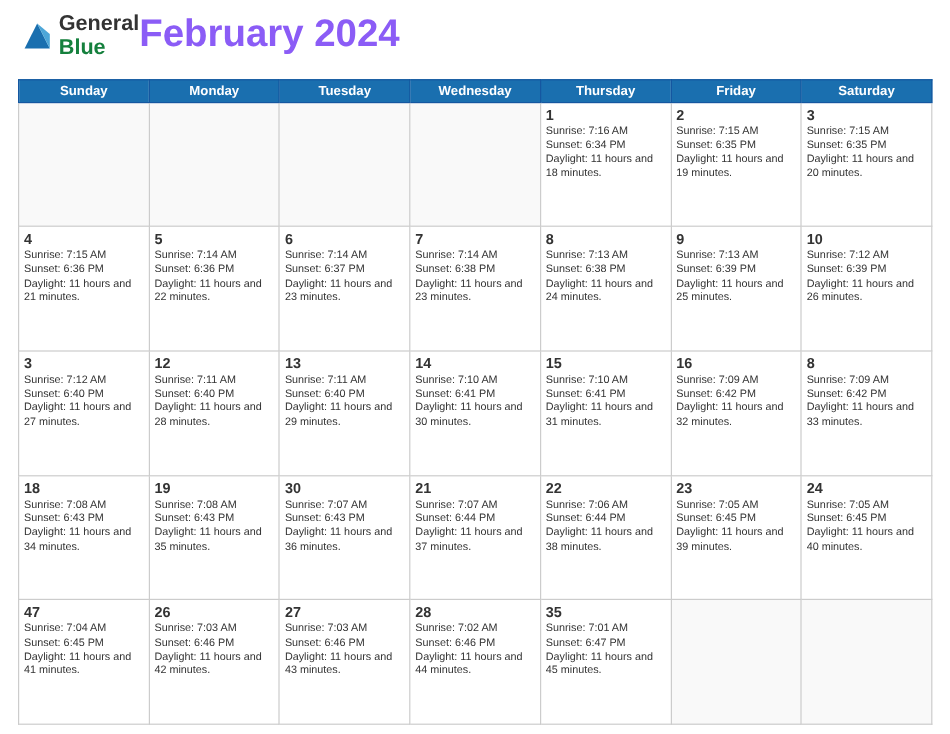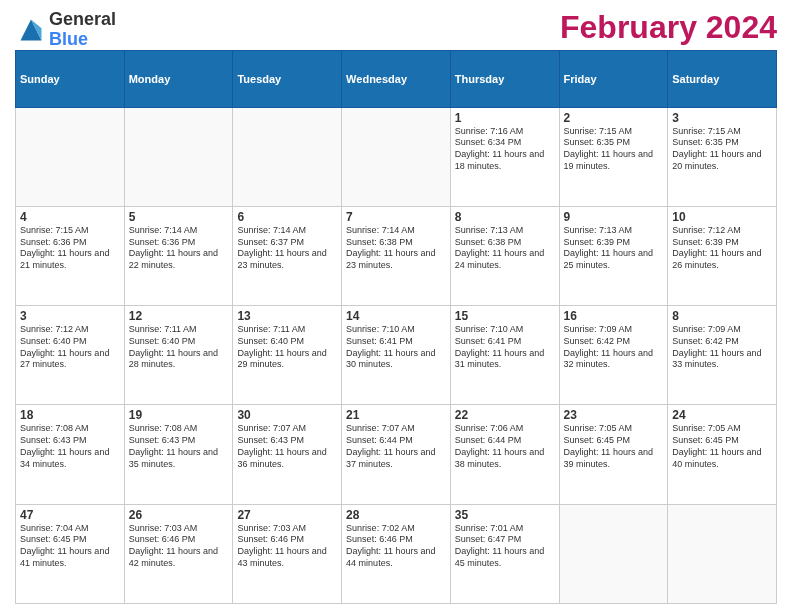--- a/index.html
+++ b/index.html
@@ -13,78 +13,77 @@
     .page {
       width: 792px;
       height: 612px;
       background: #fff;
       display: flex;
       flex-direction: column;
       padding: 10px 15px 8px 15px;
     }
     .header {
       display: flex;
-      justify-content: space-between;
+      justify-content: flex-start;
       align-items: flex-start;
-      margin-bottom: 0;
-      gap: 36px;
+      margin-bottom: 16px;
     }
     .logo {
       display: flex;
       align-items: center;
       gap: 4px;
     }
     .logo-text {
       display: flex;
       flex-direction: column;
       line-height: 1.1;
     }
     .logo-general {
       font-size: 18px;
       font-weight: bold;
       color: #333;
     }
     .logo-blue {
       font-size: 18px;
       font-weight: bold;
-      color: #3b82f6;
+      color: #15803d;
     }
     .logo-icon {
       width: 28px;
       height: 28px;
       margin-left: 2px;
     }
     .title-block {
       text-align: right;
     }
     .month-title {
       font-size: 32px;
       font-weight: bold;
-      color: #be185d;
+      color: #8b5cf6;
       line-height: 1.1;
     }
     .location {
       font-size: 14px;
       color: #555;
     }
     .calendar {
       flex: 1;
       border: 1px solid #ccc;
       border-collapse: collapse;
       width: 100%;
       table-layout: fixed;
     }
     .calendar th {
       background-color: #1a6faf;
       color: #fff;
       font-size: 11px;
       font-weight: bold;
-      padding: 22px 4px;
+      padding: 3px 4px;
       border: 1px solid #1557a0;
-      text-align: left;
+      text-align: center;
     }
     .calendar td {
       border: 1px solid #ccc;
       vertical-align: top;
       padding: 3px 4px;
       font-size: 9.5px;
       color: #333;
       background: #fff;
     }
     .calendar td.empty {

